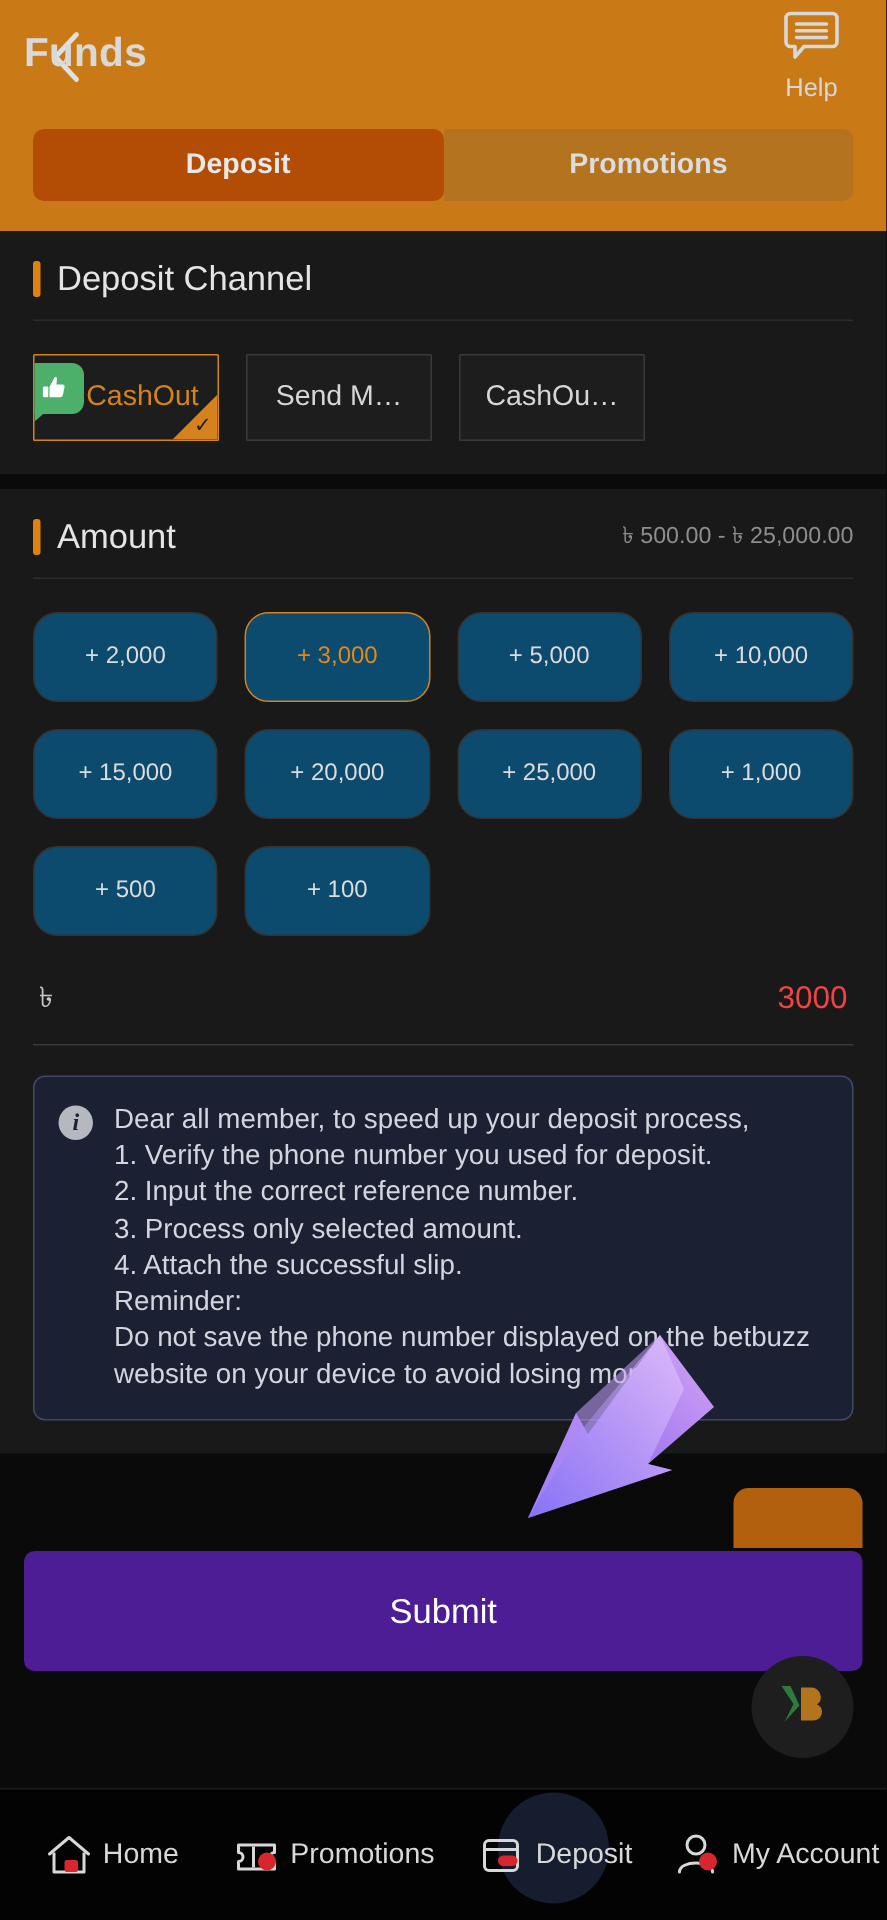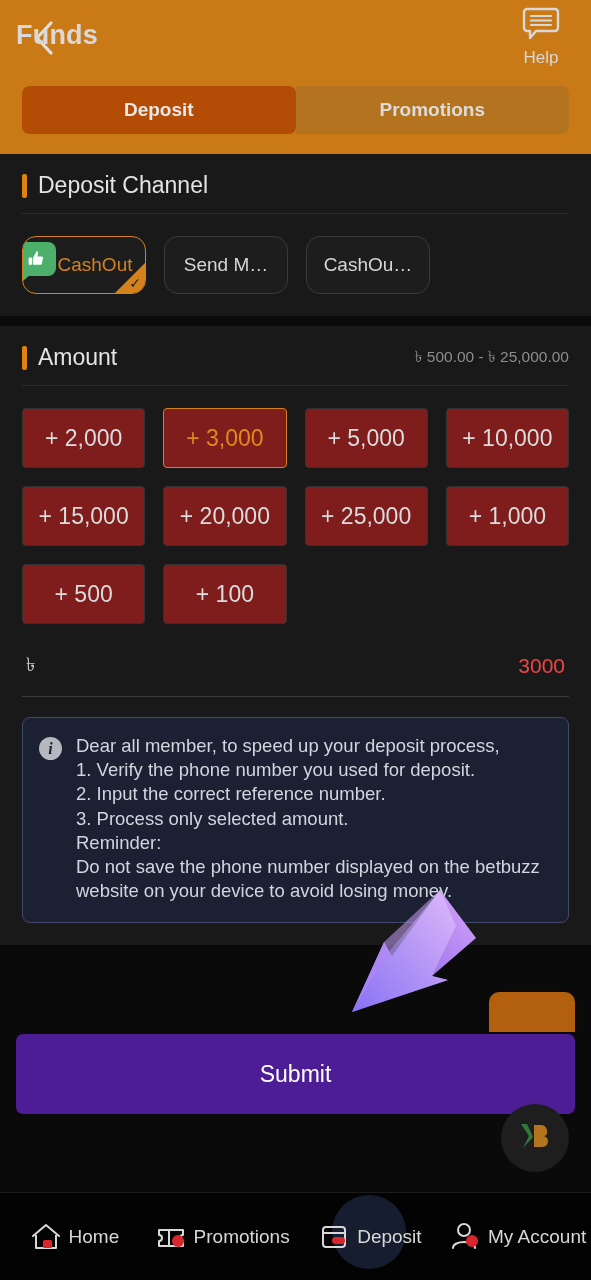--- a/index.html
+++ b/index.html
@@ -84,21 +84,21 @@
 
   
   .chips {
     display: flex; flex-wrap: wrap; gap: 18px;
     padding-top: 22px;
   }
   .chip {
     position: relative;
     width: 124px; height: 58px;
     border: 1px solid #3a3a3a;
-    border-radius: 14px;
+    border-radius: 1px;
     background: #1d1d1d;
     display: flex; align-items: center; justify-content: center;
     font-size: 19px; color: #d6d6d6;
     overflow: hidden;
   }
   .chip.selected {
     border-color: #d4821e;
     color: #d4821e;
   }
   .chip .badge {
@@ -131,24 +131,24 @@
   
   .amt-grid {
     display: grid;
     grid-template-columns: repeat(4, 1fr);
     gap: 18px;
     padding-top: 22px;
   }
   .amt-chip {
     height: 60px;
     border: 1px solid #333333;
-    border-radius: 4px;
-    background: #7f1d1d;
-    display: flex; align-items: center; justify-content: center;
-    font-size: 23px; color: #dcdcdc;
+    border-radius: 16px;
+    background: #0c4a6e;
+    display: flex; align-items: center; justify-content: center;
+    font-size: 16px; color: #dcdcdc;
   }
   .amt-chip.selected {
     border-color: #d4821e;
     color: #e08a1e;
   }
 
   
   .amt-input-row {
     display: flex; align-items: center; justify-content: space-between;
     margin-top: 26px;
@@ -346,20 +346,21 @@
       <span class="amt-value" placeholder="0">3000</span>
     </div>
 
     <div class="notice">
       <span class="info-icon">i</span>
       <div class="notice-text">
         <div>Dear all member, to speed up your deposit process,</div>
         <div>1. Verify the phone number you used for deposit.</div>
         <div>2. Input the correct reference number.</div>
         <div>3. Process only selected amount.</div>
+        <div>4. Attach the successful slip.</div>
         <div>Reminder:</div>
         <div>Do not save the phone number displayed on the betbuzz</div>
         <div>website on your device to avoid losing money.</div>
       </div>
     </div>
   </div>
 
   <div class="cursor-arrow">
     <svg width="160" height="140" viewBox="0 0 160 140">
       <defs>

